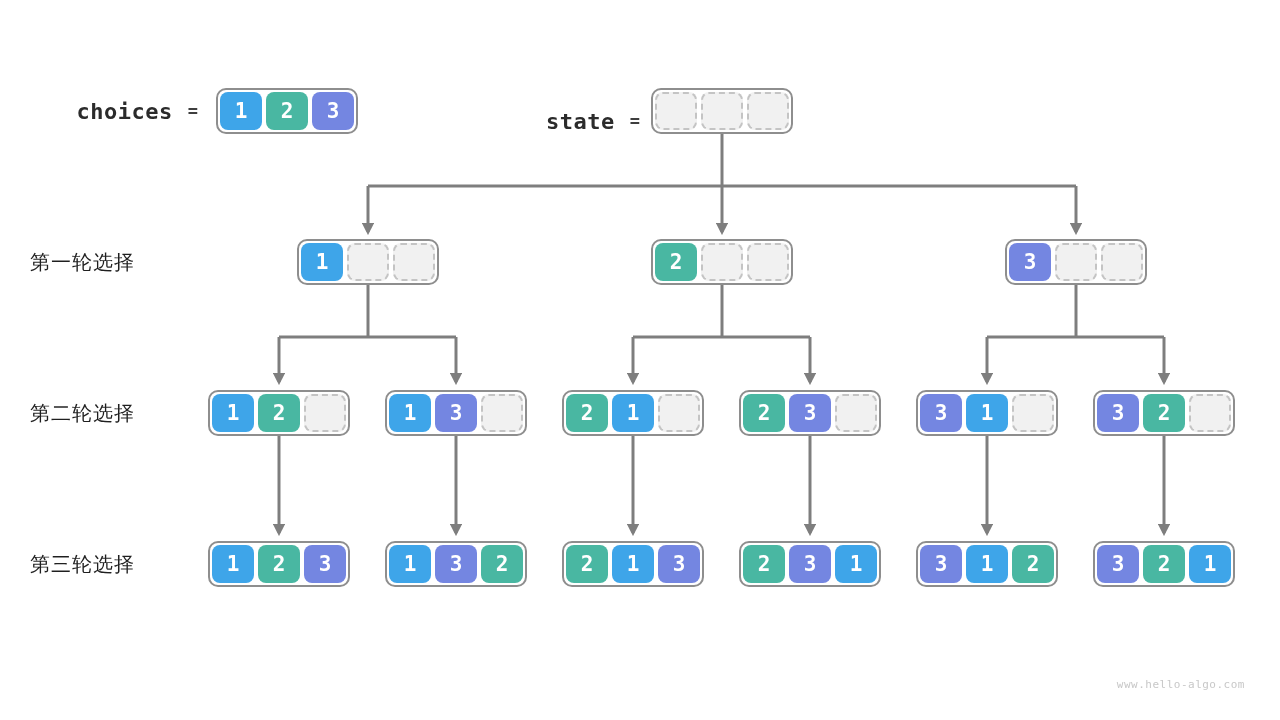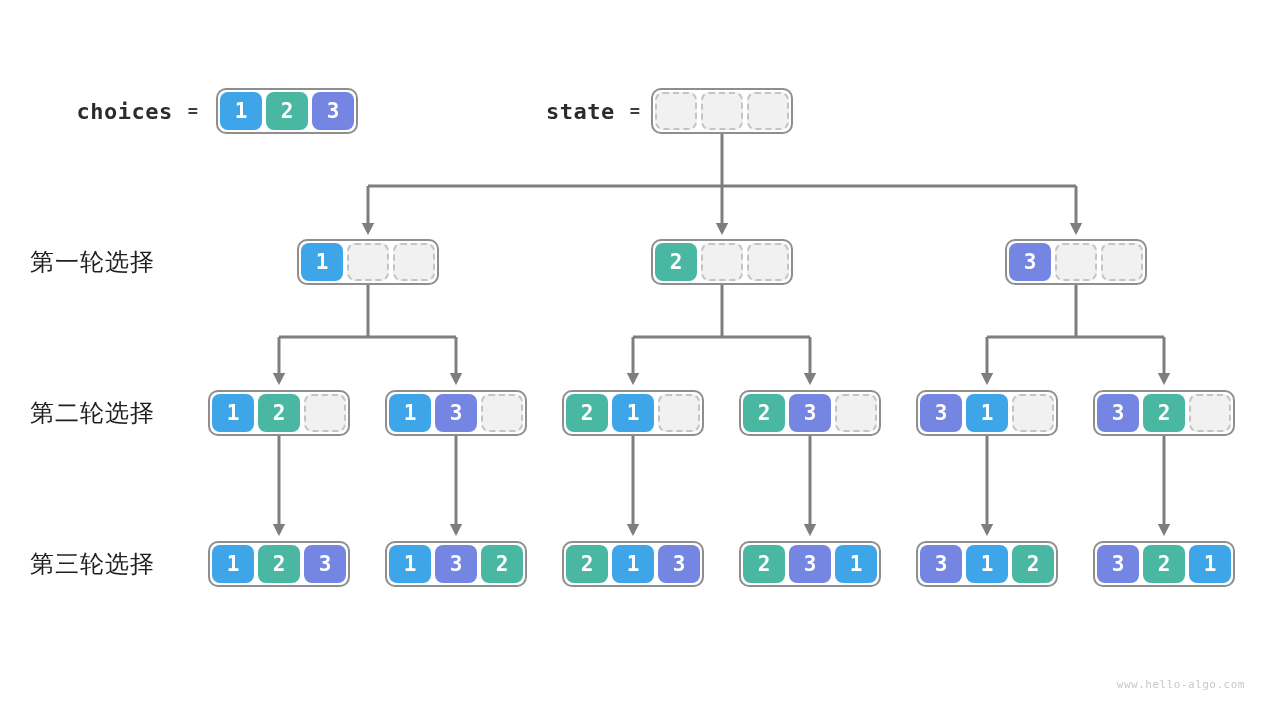--- a/index.html
+++ b/index.html
@@ -31,25 +31,25 @@
   }
   .code{
     font-family:"DejaVu Sans Mono", monospace;font-weight:bold;
     font-size:22px;color:var(--label-text);letter-spacing:.5px;
   }
   .eq{
     font-family:"DejaVu Sans Mono", monospace;font-weight:600;
     font-size:17px;color:#3e3e3e;
   }
   .choices-label{right:1082px;top:88px;text-align:right;}
-  .state-label{right:640px;top:88px;}
+  .state-label{right:640px;top:98px;}
 
   .row-label{
     position:absolute;left:30px;height:46px;display:flex;align-items:center;
-    font-size:24px;font-weight:500;color:#1f1f1f;letter-spacing:1px;
+    font-size:20px;font-weight:500;color:#1f1f1f;letter-spacing:1px;
   }
   #row-label-0{top:239px;}
   #row-label-1{top:390px;}
   #row-label-2{top:541px;}
 
   .watermark{
     position:absolute;right:35px;top:678px;
     font-family:"DejaVu Sans Mono", monospace;font-size:11px;
     color:var(--watermark);letter-spacing:.5px;
   }

